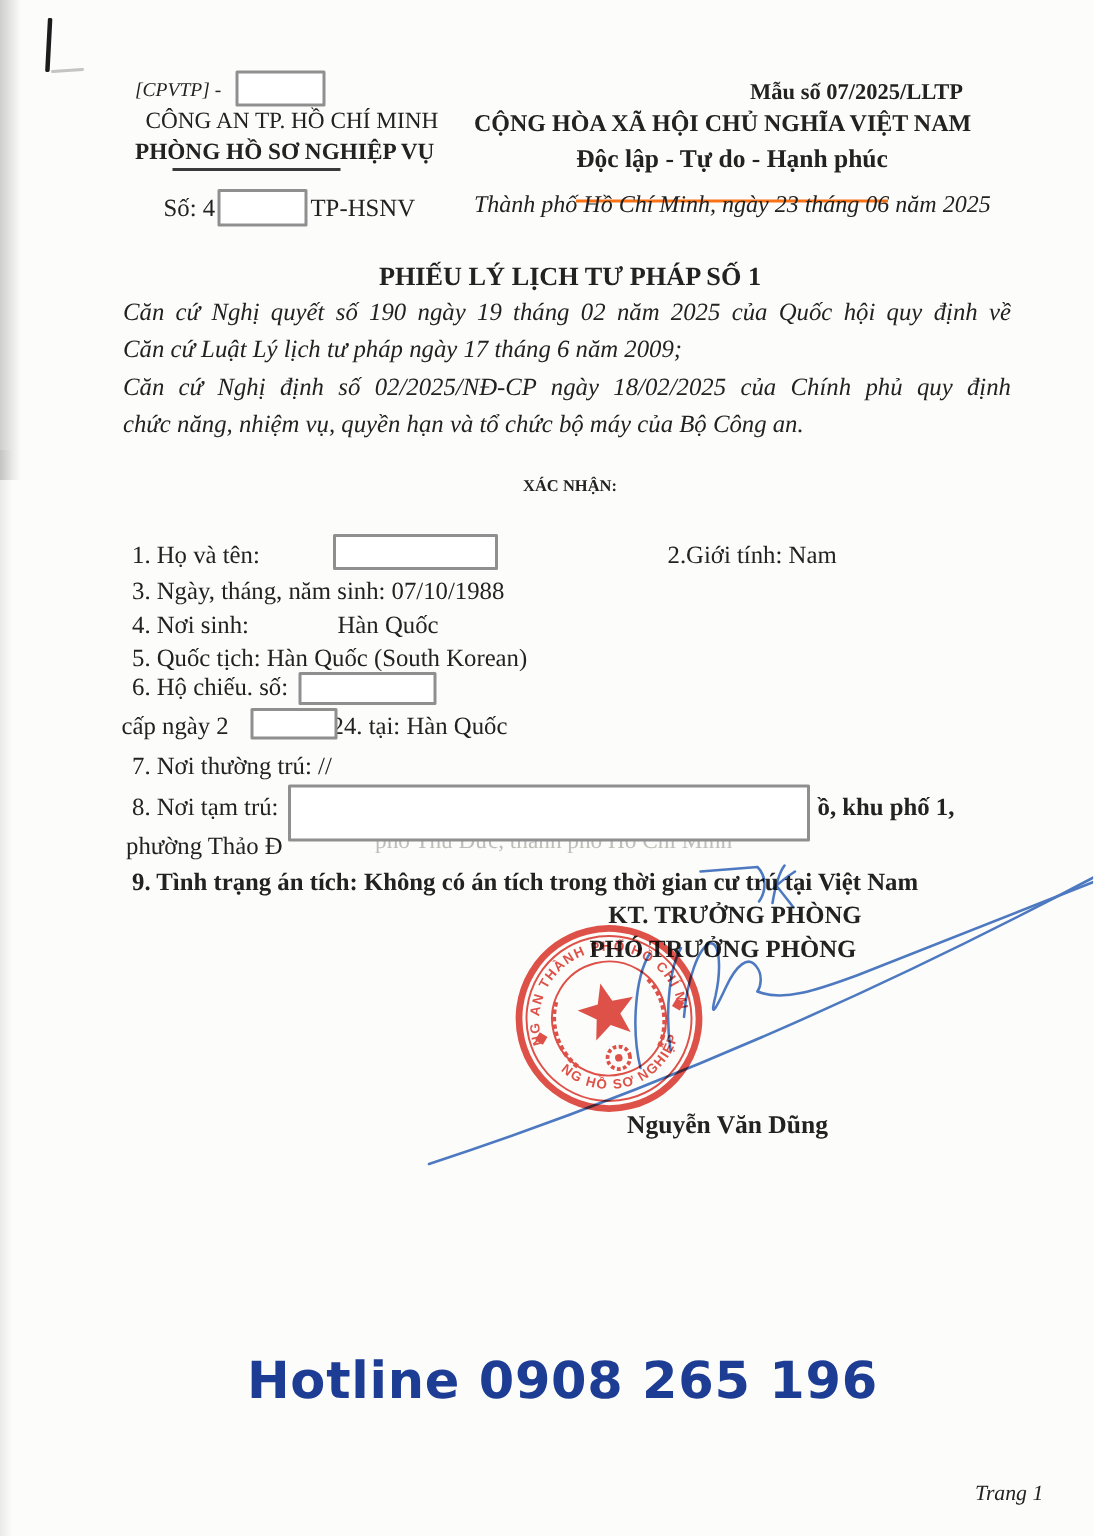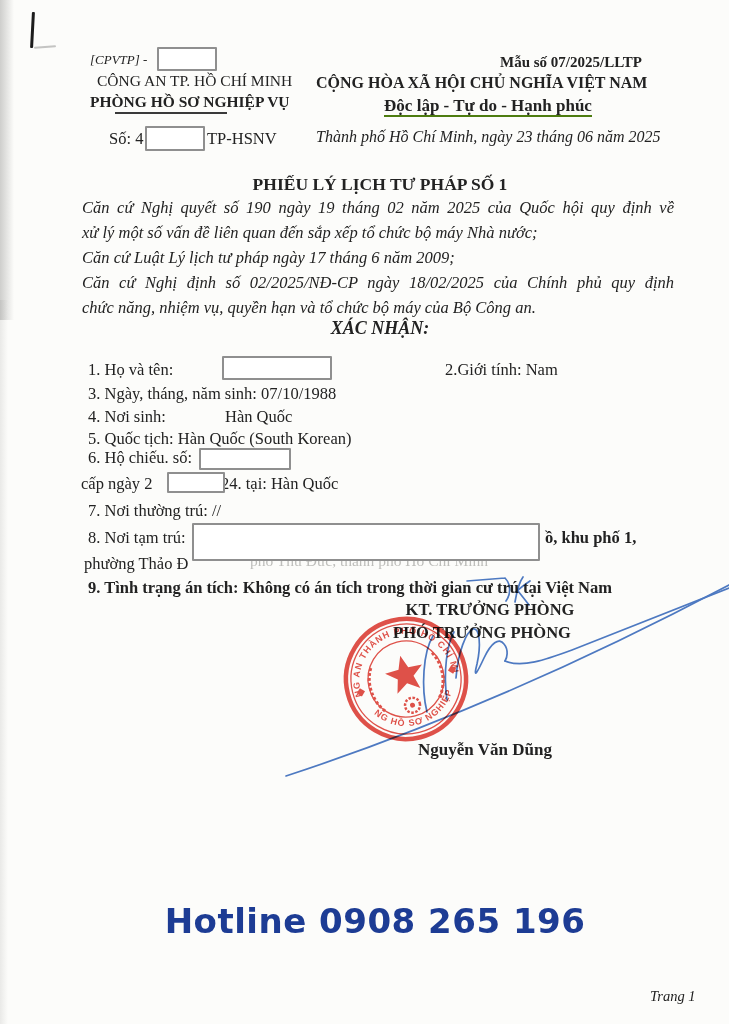--- a/index.html
+++ b/index.html
@@ -54,35 +54,34 @@
   <div class="abs" style="left:97px;top:72px;font-size:15.5px;">CÔNG AN TP. HỒ CHÍ MINH</div>
   <div class="abs b" style="left:90px;top:93px;font-size:15.5px;">PHÒNG HỒ SƠ NGHIỆP VỤ</div>
   <div class="uline" style="left:115px;top:112px;width:112px;"></div>
   <div class="abs base" style="left:109px;top:129px;">Số: 4</div>
   <div class="redact" style="left:145px;top:126px;width:60px;height:25px;"></div>
   <div class="abs base" style="left:207px;top:129px;">TP-HSNV</div>
 
   <div class="abs b" style="left:500px;top:54px;font-size:15px;">Mẫu số 07/2025/LLTP</div>
   <div class="abs b" style="left:316px;top:74px;font-size:16px;">CỘNG HÒA XÃ HỘI CHỦ NGHĨA VIỆT NAM</div>
   <div class="abs b" style="left:318px;top:96px;width:340px;text-align:center;font-size:17px;">
-       <span style="border-bottom:2px solid #4d7c0f;padding-bottom:0;">Độc lập - Tự do - Hạnh phúc</span>
+       <span style="border-bottom:2px solid #f97316;padding-bottom:18px;">Độc lập - Tự do - Hạnh phúc</span>
   </div>
   <div class="abs it" style="left:316px;top:128px;font-size:16px;">Thành phố Hồ Chí Minh,  ngày 23 tháng 06 năm 2025</div>
 
   <div class="abs b" style="left:90px;top:174px;width:580px;text-align:center;font-size:17.5px;">PHIẾU LÝ LỊCH TƯ PHÁP SỐ 1</div>
 
   <div style="position:absolute;left:82px;top:198px;width:592px;font-style:italic;font-size:16.5px;">
     <div style="height:25px;text-align:justify;text-align-last:justify;">Căn cứ Nghị quyết số 190 ngày 19 tháng 02 năm 2025 của Quốc hội quy định về</div>
-    <div style="height:25px;">xử lý một số vấn đề liên quan đến sắp xếp tổ chức bộ máy Nhà nước;</div>
     <div style="height:25px;">Căn cứ Luật Lý lịch tư pháp ngày 17 tháng 6 năm 2009;</div>
     <div style="height:25px;text-align:justify;text-align-last:justify;">Căn cứ Nghị định số 02/2025/NĐ-CP ngày 18/02/2025 của Chính phủ quy định</div>
     <div style="height:25px;">chức năng, nhiệm vụ, quyền hạn và tổ chức bộ máy của Bộ Công an.</div>
   </div>
 
-  <div class="abs b" style="left:90px;top:318px;width:580px;font-size:18px;font-style:italic;">XÁC NHẬN:</div>
+  <div class="abs b" style="left:90px;top:318px;width:580px;font-size:11px;">XÁC NHẬN:</div>
 
   <div class="abs base" style="left:88px;top:360px;">1. Họ và tên:</div>
   <div class="redact" style="left:222px;top:356px;width:110px;height:24px;"></div>
   <div class="abs base" style="left:445px;top:360px;">2.Giới tính: Nam</div>
 
   <div class="abs base" style="left:88px;top:384px;">3. Ngày, tháng, năm sinh: 07/10/1988</div>
 
   <div class="abs base" style="left:88px;top:407px;">4. Nơi sinh:</div>
   <div class="abs base" style="left:225px;top:407px;">Hàn Quốc</div>
 

